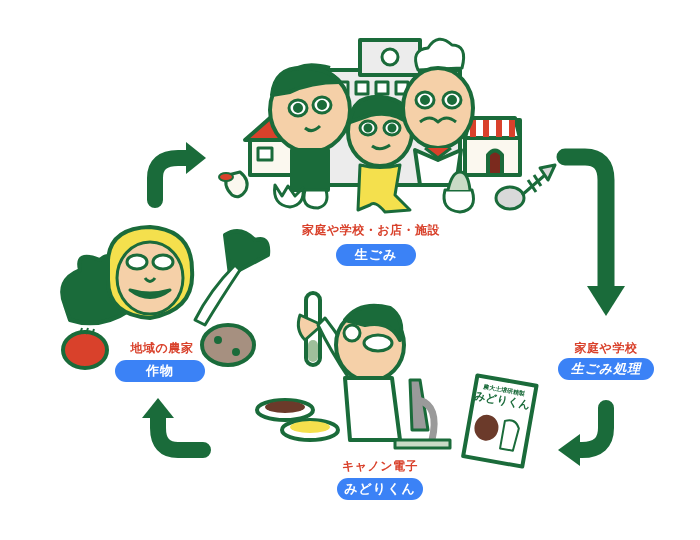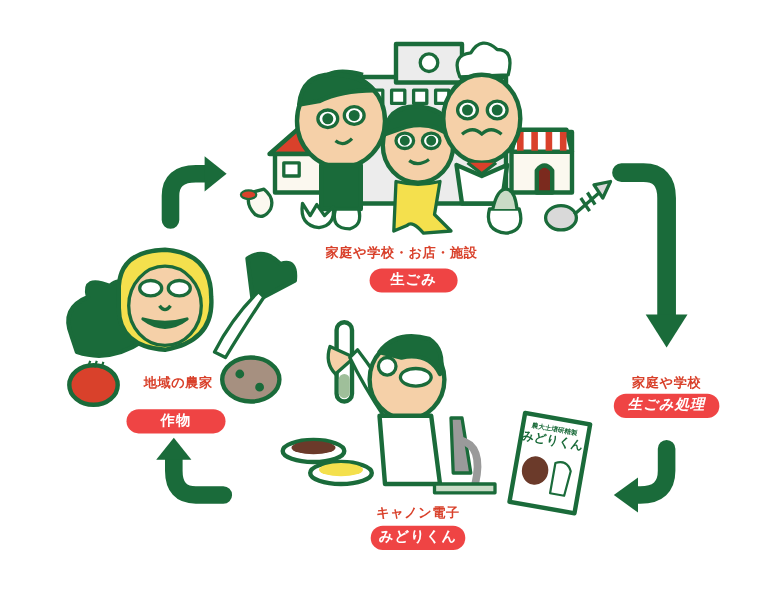--- a/index.html
+++ b/index.html
@@ -1,21 +1,21 @@
 <!DOCTYPE html>
 <html><head>
 <meta charset="utf-8">
 <style>
   html, body { margin:0; padding:0; background:#ffffff; }
   body { width:700px; height:540px; position:relative; overflow:hidden;
          font-family:"DejaVu Sans", sans-serif; }
   .abs { position:absolute; }
   .cap { position:absolute; color:#d9412b; font-size:12px; font-weight:bold;
          text-align:center; white-space:nowrap; letter-spacing:0.5px; }
-  .pill { position:absolute; background:#ef4444; color:#ffffff; font-size:13px;
+  .pill { position:absolute; background:#3b82f6; color:#ffffff; font-size:13px;
           font-weight:bold; text-align:center; border-radius:12px; height:22px;
           line-height:22px; white-space:nowrap; letter-spacing:1px; }
   svg { position:absolute; left:0; top:0; }
 </style>
 </head>
 <body>
 
 <svg width="700" height="540" viewBox="0 0 700 540">
 
   <g fill="none" stroke="#1a6b3a" stroke-width="16" stroke-linecap="round">
@@ -160,23 +160,23 @@
       <path d="M505 420 Q515 415 520 425 L518 448 L505 448 Z" fill="none" stroke-width="2"></path>
     </g>
   </g>
 </svg>
 
 <div class="abs" style="left:474px; top:386px; width:58px; transform:rotate(10deg); text-align:center;">
   <div style="font-size:6px; color:#1a6b3a; font-weight:bold;">農大土壌研精製</div>
   <div style="font-size:11px; color:#1a6b3a; font-weight:bold; line-height:12px;">みどりくん</div>
 </div>
 
-<div class="cap" style="left:290px; top:222px; width:150px;">家庭や学校・お店・施設</div>
+<div class="cap" style="left:290px; top:222px; width:150px;text-align:right;">家庭や学校・お店・施設</div>
 <div class="pill" style="left:336px; top:244px; width:80px;">生ごみ</div>
 
 <div class="cap" style="left:556px; top:340px; width:100px;">家庭や学校</div>
 <div class="pill" style="left:558px; top:358px; width:96px;font-style:italic;">生ごみ処理</div>
 
 <div class="cap" style="left:330px; top:458px; width:100px;">キャノン電子</div>
 <div class="pill" style="left:337px; top:478px; width:86px;">みどりくん</div>
 
 <div class="cap" style="left:117px; top:340px; width:90px;">地域の農家</div>
-<div class="pill" style="left:115px; top:372px; width:90px;">作物</div>
+<div class="pill" style="left:115px; top:360px; width:90px;">作物</div>
 
 </body></html>

